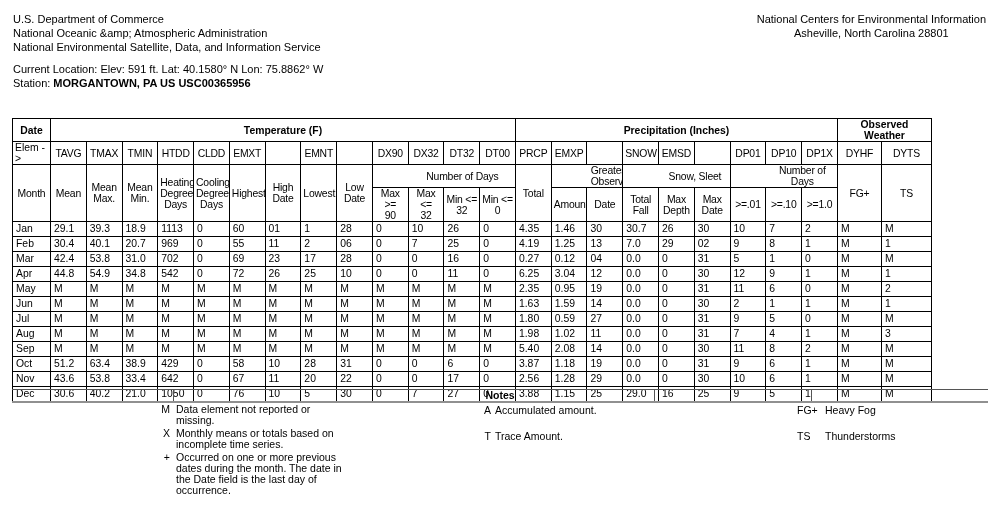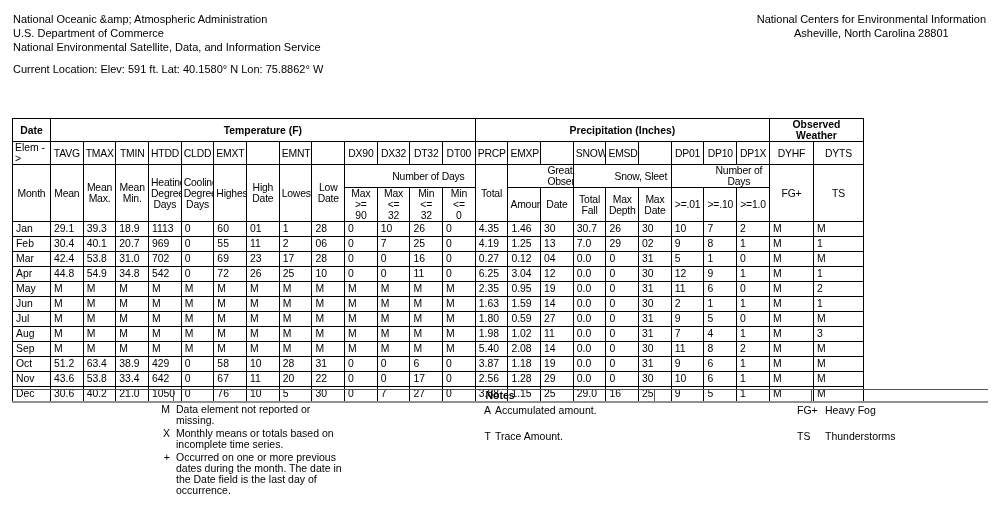--- a/index.html
+++ b/index.html
@@ -11,21 +11,21 @@
   
   .hdr-left  { position: absolute; left: 13px; top: 12px; font-size: 11px; line-height: 14px; }
   .hdr-right { position: absolute; right: 14px; top: 12px; font-size: 11px; line-height: 14px; text-align: center; }
   .hdr-center{ position: absolute; left: 0; right: 0; top: 31px; text-align: center; }
   .title-line { font-size: 14.5px; font-weight: bold; line-height: 13px; }
   .gen-line   { font-size: 10.5px; margin-top: 5px; }
   .loc-line   { margin-top: 8px; }
   .station-value { font-weight: bold; }
   
   .tbl-wrap { position: absolute; left: 12px; top: 118px; }
-  table.gsm { border-collapse: collapse; table-layout: fixed; width: 852px; }
+  table.gsm { border-collapse: collapse; table-layout: fixed; width: 920px; }
   table.gsm td {
     border: 1px solid #000; font-size: 10.4px; line-height: 11px;
     padding: 0 2px; overflow: hidden; vertical-align: middle;
   }
   .hc { text-align: center; white-space: pre-line; padding: 0 1px; letter-spacing: -0.2px; }
   .bold { font-weight: bold; font-size: 11px; letter-spacing: 0; }
   tr.rA td { height: 21px; }
   tr.rB td { height: 15px; }
   tr.rC td.band { height: 18px; padding-left: 39px; }
   tr.rD td { height: 23px; }
@@ -46,24 +46,25 @@
   .g1 .nt { width: 175px; }
   .g2 .nm { width: 10px; margin-right: 4px; }
   .g3 .nm { width: 23px; margin-right: 5px; text-align: left; }
 </style>
 </head>
 <body>
 
 <div class="page">
 
   <div class="hdr-left">
+    <div>U.S. Department of Commerce</div>
     <div>National Oceanic &amp;amp; Atmospheric Administration</div>
-    <div>U.S. Department of Commerce</div>
     <div>National Environmental Satellite, Data, and Information Service</div>
     <div class="loc-line">Current Location: Elev: 591 ft. Lat: 40.1580° N Lon: 75.8862° W</div>
+    <div><span>Station: </span><span class="station-value">MORGANTOWN, PA US USC00365956</span></div>
   </div>
 
 
   <div class="hdr-right">
     <div>National Centers for Environmental Information</div>
     <div>Asheville, North Carolina 28801</div>
   </div>
 
   <div class="tbl-wrap">
     <table class="gsm">

